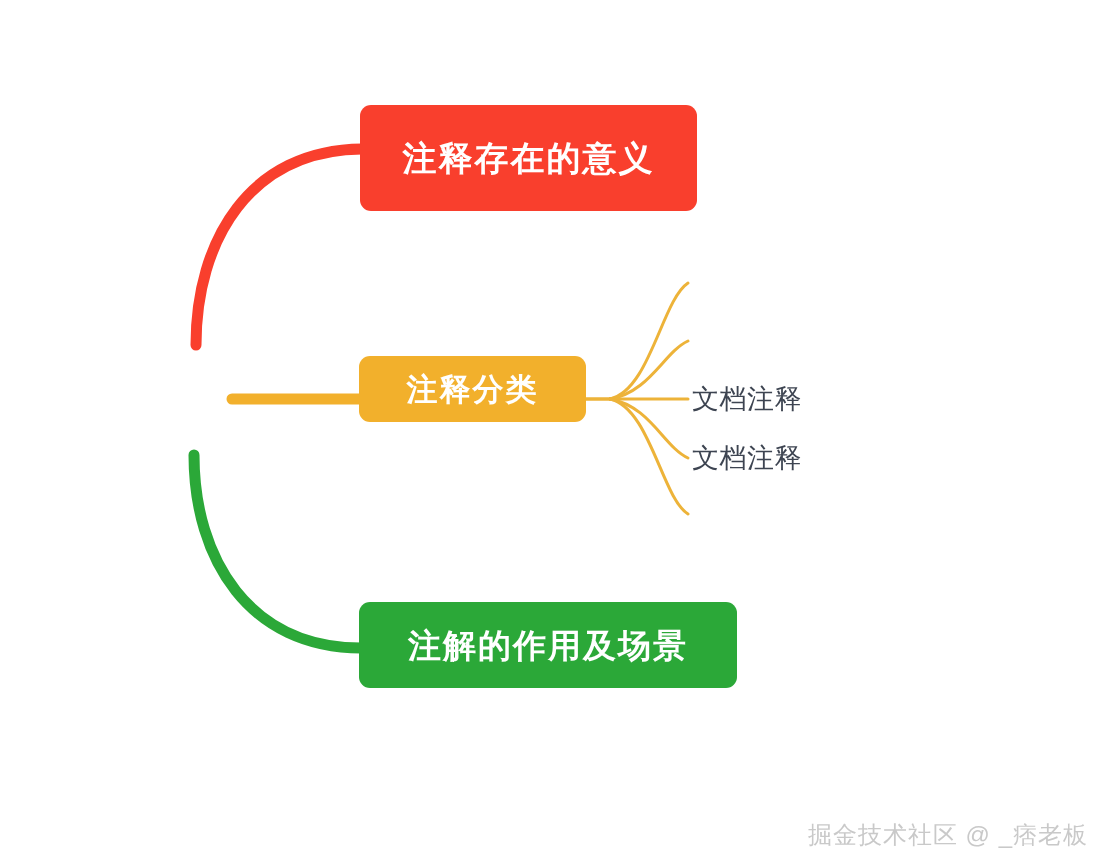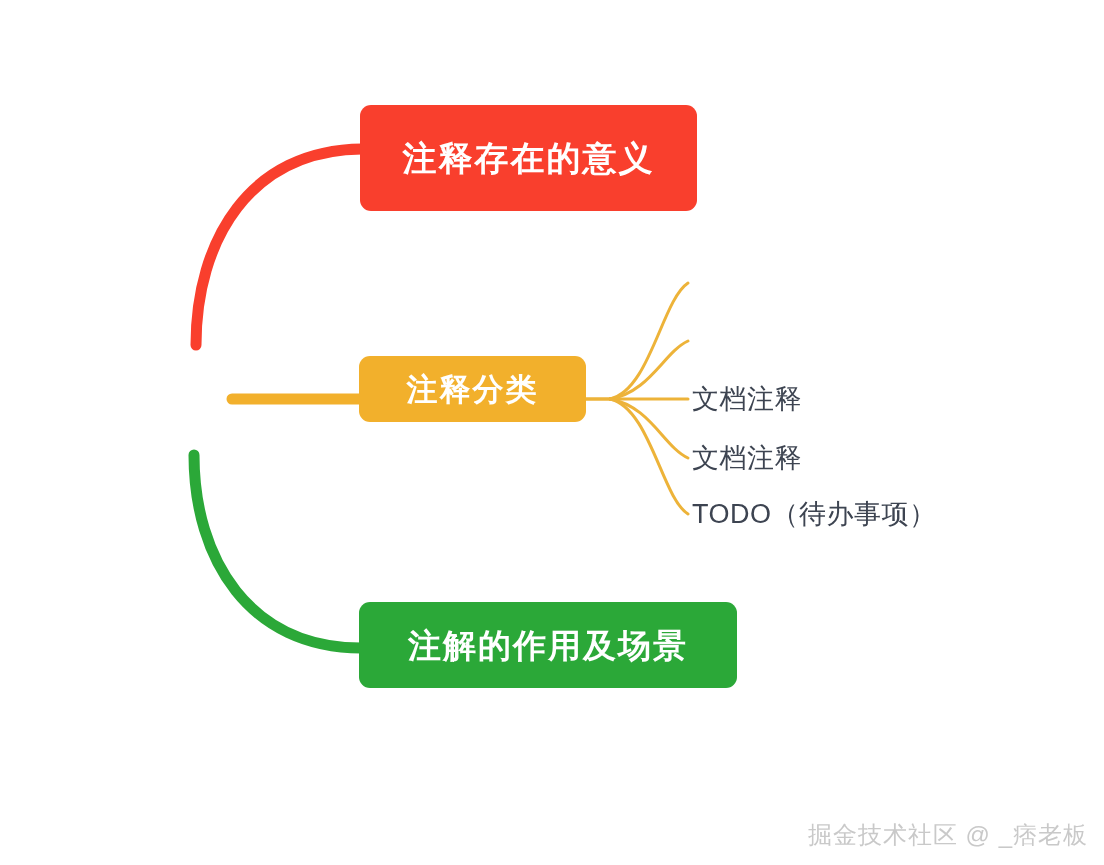--- a/index.html
+++ b/index.html
@@ -176,19 +176,16 @@
 
 
   <div class="leaf-item" id="leaf-item-2">
     <span>文档注释</span>
   </div>
 
   <div class="leaf-item" id="leaf-item-3">
     <span>文档注释</span>
   </div>
 
-  <div class="leaf-item" id="leaf-item-4">
-    <span>TODO（待办事项）</span>
-  </div>
 
   <div id="watermark">掘金技术社区 @ _痞老板</div>
 
 </div>
 
 </body></html>

